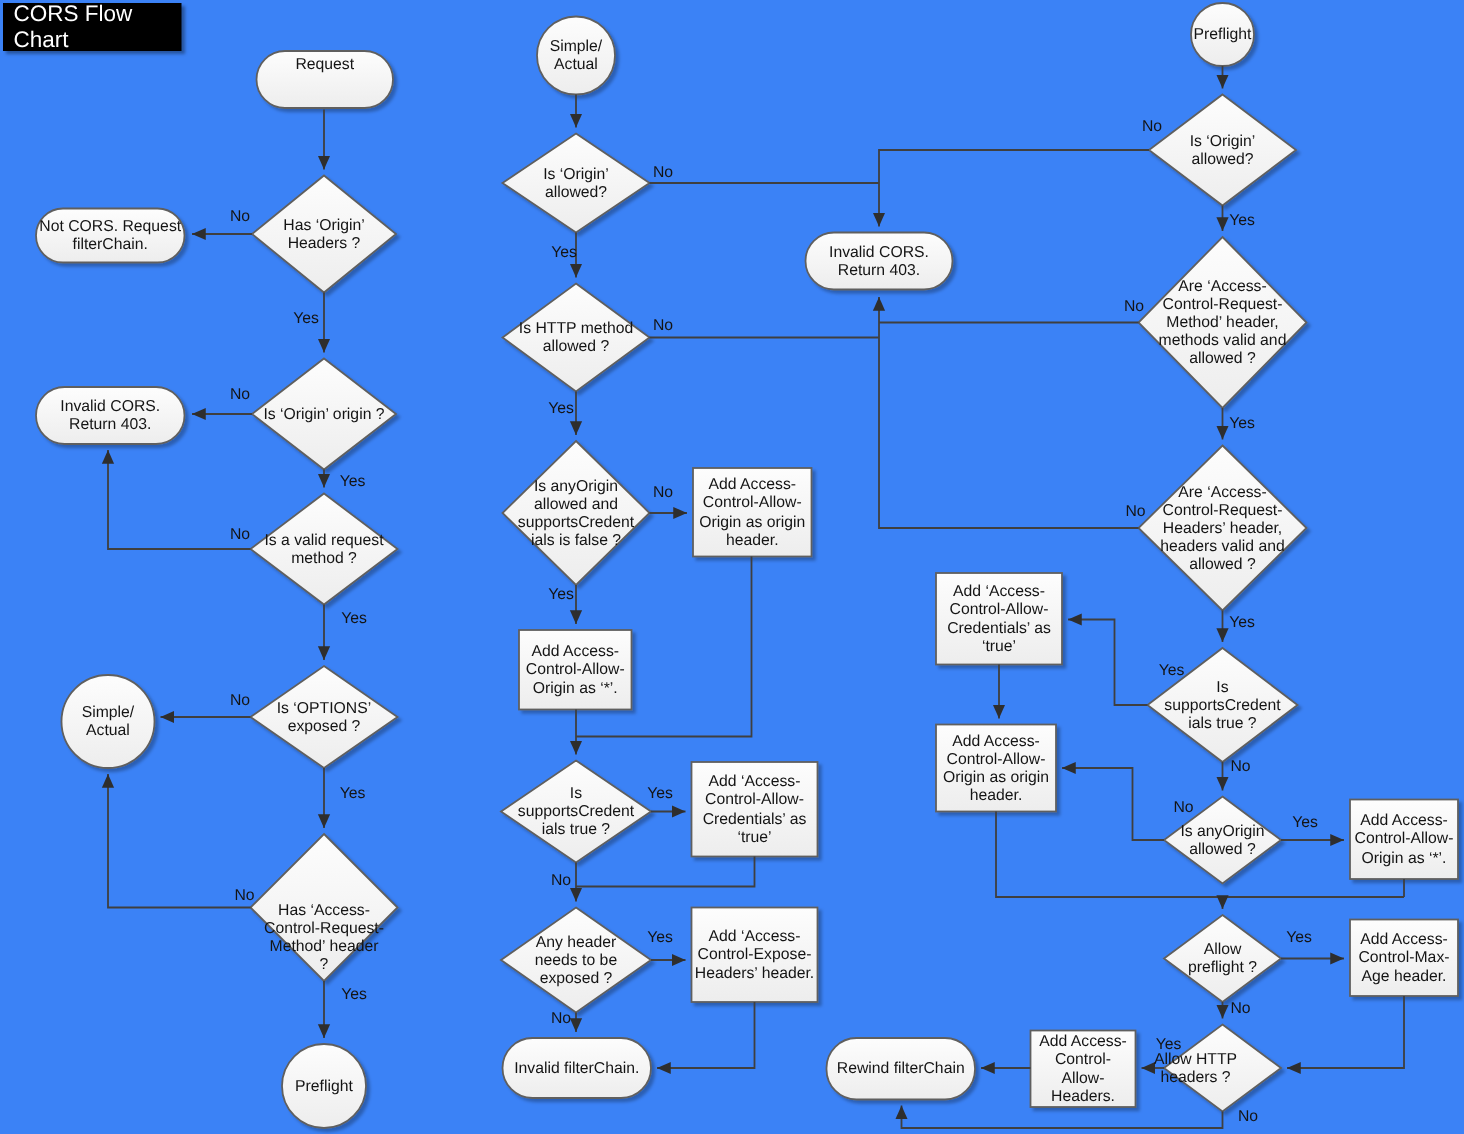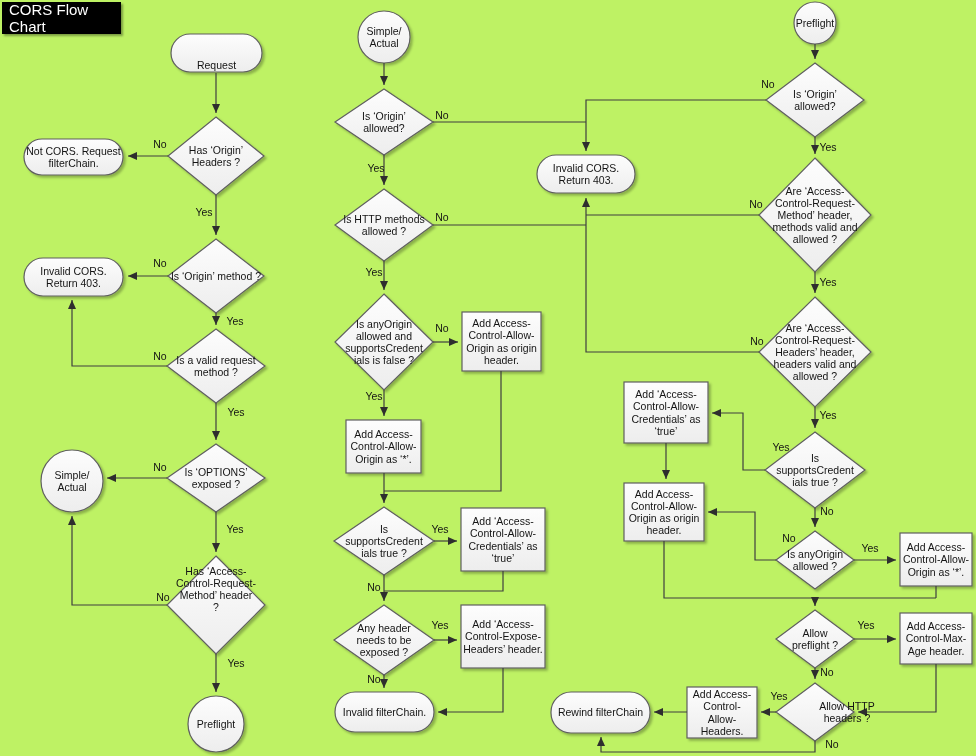--- a/index.html
+++ b/index.html
@@ -1,17 +1,17 @@
 <!DOCTYPE html>
 <html><head>
 <meta charset="utf-8">
 <style>
   html,body{margin:0;padding:0;background:#fff;}
   body{font-family:"Liberation Sans",sans-serif;}
-  .stage{position:relative;width:976px;height:756px;background:#bef264;overflow:hidden;}
+  .stage{position:relative;width:976px;height:756px;background:#3b82f6;overflow:hidden;}
   .layer{position:absolute;left:0;top:0;}
   .title{
     position:absolute;left:2px;top:2px;width:108px;height:24px;
     background:#000;color:#fff;font-size:15px;
     display:flex;align-items:center;padding:4px 4px 4px 7px;
     box-shadow:2px 2px 2px rgba(0,0,0,.35);
   }
   .node{
     position:absolute;display:flex;align-items:center;justify-content:center;
     text-align:center;white-space:pre-line;font-size:10.5px;line-height:1.16;
@@ -132,45 +132,45 @@
       <polyline points="815,668 815,679" marker-end="url(#ar)"></polyline>
       <polyline points="936,664 936,712 858,712" marker-end="url(#ar)"></polyline>
       <polyline points="776,712 761,712" marker-end="url(#ar)"></polyline>
       <polyline points="687,712 654,712" marker-end="url(#ar)"></polyline>
       <polyline points="815,741 815,752 601,752 601,737" marker-end="url(#ar)"></polyline>
     </g>
   </svg>
 
   <div class="title">CORS Flow Chart</div>
 
-  <div class="node" style="left:171px;top:46px;width:91px;height:38px">Request</div>
+  <div class="node" style="left:171px;top:24px;width:91px;height:38px">Request</div>
   <div class="node" style="left:168px;top:117px;width:96px;height:78px">Has ‘Origin’
 Headers ?</div>
   <div class="node" style="left:24px;top:139px;width:99px;height:36px">Not CORS. Request
 filterChain.</div>
-  <div class="node" style="left:168px;top:239px;width:96px;height:74px">Is ‘Origin’ method ?</div>
+  <div class="node" style="left:168px;top:239px;width:96px;height:74px">Is ‘Origin’ origin ?</div>
   <div class="node" style="left:24px;top:258px;width:99px;height:38px">Invalid CORS.
 Return 403.</div>
   <div class="node" style="left:167px;top:329px;width:98px;height:74px">Is a valid request
 method ?</div>
   <div class="node" style="left:167px;top:444px;width:98px;height:68px">Is ‘OPTIONS’
 exposed ?</div>
   <div class="node" style="left:41px;top:450px;width:62px;height:62px">Simple/
 Actual</div>
-  <div class="node" style="left:167px;top:540px;width:98px;height:98px">Has ‘Access-
+  <div class="node" style="left:167px;top:576px;width:98px;height:98px">Has ‘Access-
 Control-Request-
 Method’ header
 ?</div>
   <div class="node" style="left:188px;top:696px;width:56px;height:56px">Preflight</div>
 
   <div class="node" style="left:358px;top:11px;width:52px;height:52px">Simple/
 Actual</div>
   <div class="node" style="left:335px;top:89px;width:98px;height:66px">Is ‘Origin’
 allowed?</div>
-  <div class="node" style="left:335px;top:189px;width:98px;height:72px">Is HTTP methods
+  <div class="node" style="left:335px;top:189px;width:98px;height:72px">Is HTTP method
 allowed ?</div>
   <div class="node" style="left:537px;top:155px;width:98px;height:38px">Invalid CORS.
 Return 403.</div>
   <div class="node" style="left:335px;top:294px;width:98px;height:96px">Is anyOrigin
 allowed and
 supportsCredent
 ials is false ?</div>
   <div class="node" style="left:462px;top:312px;width:79px;height:59px">Add Access-
 Control-Allow-
 Origin as origin
@@ -220,21 +220,21 @@
   <div class="node" style="left:776px;top:531px;width:78px;height:58px">Is anyOrigin
 allowed ?</div>
   <div class="node" style="left:900px;top:533px;width:72px;height:53px">Add Access-
 Control-Allow-
 Origin as ‘*’.</div>
   <div class="node" style="left:776px;top:610px;width:78px;height:58px">Allow
 preflight ?</div>
   <div class="node" style="left:900px;top:613px;width:72px;height:51px">Add Access-
 Control-Max-
 Age header.</div>
-  <div class="node" style="left:808px;top:683px;width:78px;height:58px">Allow HTTP
+  <div class="node" style="left:758px;top:683px;width:78px;height:58px">Allow HTTP
 headers ?</div>
   <div class="node" style="left:687px;top:687px;width:70px;height:51px">Add Access-
 Control-
 Allow-
 Headers.</div>
   <div class="node" style="left:551px;top:692px;width:99px;height:41px">Rewind filterChain</div>
 
   <div class="elbl" style="left:160px;top:144px">No</div>
   <div class="elbl" style="left:204px;top:212px">Yes</div>
   <div class="elbl" style="left:160px;top:263px">No</div>

